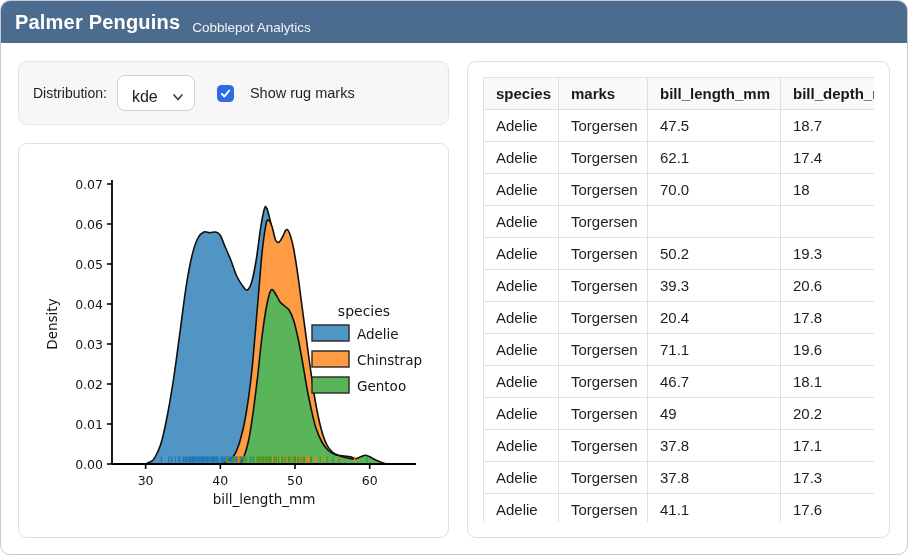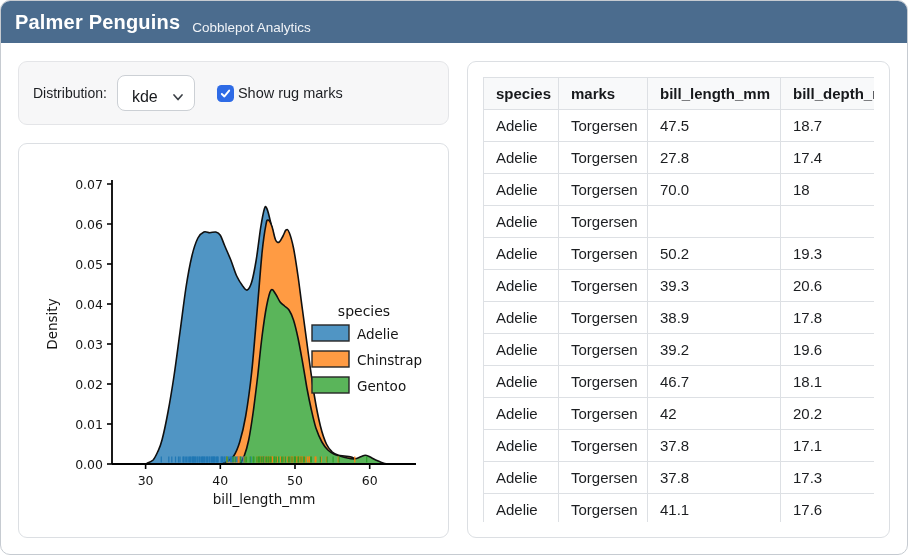--- a/index.html
+++ b/index.html
@@ -17,21 +17,21 @@
   .right-col { flex:1; min-width:0; }
 
   
   .controls-card { height:64px; background:#f7f7f8; border:1px solid #e4e5e8; border-radius:9px;
                    display:flex; align-items:center; padding:0 14px; margin-bottom:18px; }
   .ctl-label { font-size:14px; color:#1d1f23; margin-right:10px; }
   .select { height:36px; min-width:78px; background:#fff; border:1px solid #ccd0d5; border-radius:8px;
             display:inline-flex; align-items:center; justify-content:space-between; gap:9px;
             padding:8px 10px 0 14px; font-size:16px; color:#17191c; cursor:pointer; }
   .chev { width:12px; height:12px; flex:none; }
-  .cb-wrap { display:flex; align-items:center; gap:4px; margin-left:22px; cursor:pointer; }
+  .cb-wrap { display:flex; align-items:center; gap:16px; margin-left:22px; cursor:pointer; }
   .checkbox { width:17px; height:17px; border-radius:4.5px; background:#2e6be6; display:flex;
               align-items:center; justify-content:center; }
   .cb-label { font-size:14.5px; color:#1d1f23; }
 
   
   .chart-card { height:395px; background:#fff; border:1px solid #dcdfe3; border-radius:9px; overflow:hidden; }
   .chart-card svg { display:block; }
   text.tick { font-family:"DejaVu Sans", sans-serif; font-size:12.5px; fill:#151515; }
   text.axlabel { font-family:"DejaVu Sans", sans-serif; font-size:13.5px; fill:#151515; }
   text.legtitle { font-family:"DejaVu Sans", sans-serif; font-size:14px; fill:#151515; }
@@ -307,21 +307,21 @@
             <tbody id="tbody">
                 <tr>
                   <td>Adelie</td>
                   <td>Torgersen</td>
                   <td>47.5</td>
                   <td>18.7</td>
                 </tr>
                 <tr>
                   <td>Adelie</td>
                   <td>Torgersen</td>
-                  <td>27.8</td>
+                  <td>62.1</td>
                   <td>17.4</td>
                 </tr>
                 <tr>
                   <td>Adelie</td>
                   <td>Torgersen</td>
                   <td>70.0</td>
                   <td>18</td>
                 </tr>
                 <tr>
                   <td>Adelie</td>
@@ -337,39 +337,39 @@
                 </tr>
                 <tr>
                   <td>Adelie</td>
                   <td>Torgersen</td>
                   <td>39.3</td>
                   <td>20.6</td>
                 </tr>
                 <tr>
                   <td>Adelie</td>
                   <td>Torgersen</td>
-                  <td>38.9</td>
+                  <td>20.4</td>
                   <td>17.8</td>
                 </tr>
                 <tr>
                   <td>Adelie</td>
                   <td>Torgersen</td>
-                  <td>39.2</td>
+                  <td>71.1</td>
                   <td>19.6</td>
                 </tr>
                 <tr>
                   <td>Adelie</td>
                   <td>Torgersen</td>
                   <td>46.7</td>
                   <td>18.1</td>
                 </tr>
                 <tr>
                   <td>Adelie</td>
                   <td>Torgersen</td>
-                  <td>42</td>
+                  <td>49</td>
                   <td>20.2</td>
                 </tr>
                 <tr>
                   <td>Adelie</td>
                   <td>Torgersen</td>
                   <td>37.8</td>
                   <td>17.1</td>
                 </tr>
                 <tr>
                   <td>Adelie</td>

